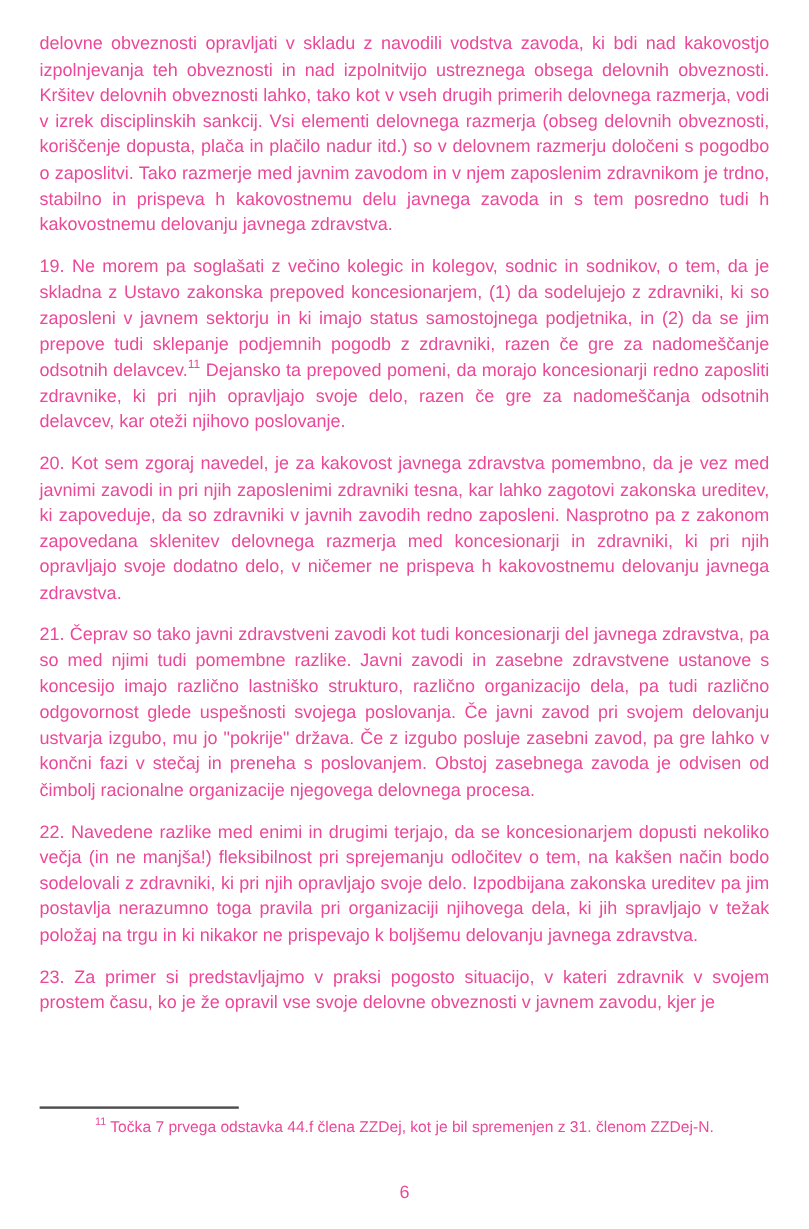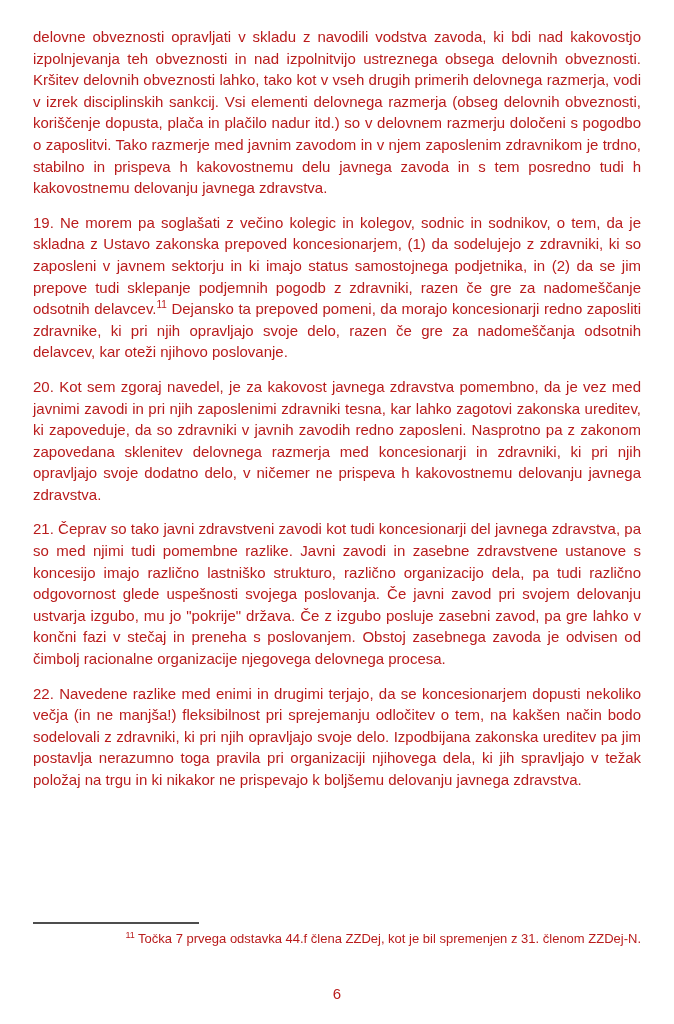--- a/index.html
+++ b/index.html
@@ -3,21 +3,21 @@
 <meta charset="utf-8">
 <title>Document</title>
 <style>
   * { margin: 0; padding: 0; box-sizing: border-box; }
   html, body { background: #ffffff; }
   .page {
     position: relative;
     width: 674px;
     height: 1024px;
     background: #ffffff;
-    color: #b91c1c;
+    color: #ec4899;
     font-family: "Liberation Sans", "DejaVu Sans", sans-serif;
     overflow: hidden;
   }
   .content {
     position: absolute;
     top: 26px;
     left: 33px;
     width: 608px;
     font-size: 15px;
     line-height: 21.6px;
@@ -39,21 +39,21 @@
     height: 2px;
     background: #4d4d4d;
   }
   .footnote {
     position: absolute;
     left: 33px;
     top: 930px;
     width: 608px;
     font-size: 13px;
     line-height: 17px;
-    text-align: right;
+    text-align: center;
   }
   .footnote sup {
     font-size: 9px;
     line-height: 0;
     vertical-align: super;
   }
   .page-number {
     position: absolute;
     top: 985px;
     left: 0;
@@ -72,20 +72,21 @@
     <p>delovne obveznosti opravljati v skladu z navodili vodstva zavoda, ki bdi nad kakovostjo izpolnjevanja teh obveznosti in nad izpolnitvijo ustreznega obsega delovnih obveznosti. Kršitev delovnih obveznosti lahko, tako kot v vseh drugih primerih delovnega razmerja, vodi v izrek disciplinskih sankcij. Vsi elementi delovnega razmerja (obseg delovnih obveznosti, koriščenje dopusta, plača in plačilo nadur itd.) so v delovnem razmerju določeni s pogodbo o zaposlitvi. Tako razmerje med javnim zavodom in v njem zaposlenim zdravnikom je trdno, stabilno in prispeva h kakovostnemu delu javnega zavoda in s tem posredno tudi h kakovostnemu delovanju javnega zdravstva.</p>
 
     <p><span>19. Ne morem pa soglašati z večino kolegic in kolegov, sodnic in sodnikov, o tem, da je skladna z Ustavo zakonska prepoved </span><b>koncesionarjem</b><span>, (1) da sodelujejo z zdravniki, ki so zaposleni v javnem sektorju in ki imajo status samostojnega podjetnika, in (2) da se jim prepove tudi sklepanje podjemnih pogodb z zdravniki, razen če gre za nadomeščanje odsotnih delavcev.</span><sup class="fn-ref">11</sup><span> Dejansko ta prepoved pomeni, da morajo koncesionarji redno zaposliti zdravnike, ki pri njih opravljajo svoje delo, razen če gre za nadomeščanja odsotnih delavcev, kar oteži njihovo poslovanje.</span></p>
 
     <p>20. Kot sem zgoraj navedel, je za kakovost javnega zdravstva pomembno, da je vez med javnimi zavodi in pri njih zaposlenimi zdravniki tesna, kar lahko zagotovi zakonska ureditev, ki zapoveduje, da so zdravniki v javnih zavodih redno zaposleni. Nasprotno pa z zakonom zapovedana sklenitev delovnega razmerja med koncesionarji in zdravniki, ki pri njih opravljajo svoje dodatno delo, v ničemer ne prispeva h kakovostnemu delovanju javnega zdravstva.</p>
 
     <p>21. Čeprav so tako javni zdravstveni zavodi kot tudi koncesionarji del javnega zdravstva, pa so med njimi tudi pomembne razlike. Javni zavodi in zasebne zdravstvene ustanove s koncesijo imajo različno lastniško strukturo, različno organizacijo dela, pa tudi različno odgovornost glede uspešnosti svojega poslovanja. Če javni zavod pri svojem delovanju ustvarja izgubo, mu jo "pokrije" država. Če z izgubo posluje zasebni zavod, pa gre lahko v končni fazi v stečaj in preneha s poslovanjem. Obstoj zasebnega zavoda je odvisen od čimbolj racionalne organizacije njegovega delovnega procesa.</p>
 
     <p>22. Navedene razlike med enimi in drugimi terjajo, da se koncesionarjem dopusti nekoliko večja (in ne manjša!) fleksibilnost pri sprejemanju odločitev o tem, na kakšen način bodo sodelovali z zdravniki, ki pri njih opravljajo svoje delo. Izpodbijana zakonska ureditev pa jim postavlja nerazumno toga pravila pri organizaciji njihovega dela, ki jih spravljajo v težak položaj na trgu in ki nikakor ne prispevajo k boljšemu delovanju javnega zdravstva.</p>
 
+    <p>23. Za primer si predstavljajmo v praksi pogosto situacijo, v kateri zdravnik v svojem prostem času, ko je že opravil vse svoje delovne obveznosti v javnem zavodu, kjer je</p>
 
   </main>
 
   <div class="footnote-rule"></div>
 
   <p class="footnote"><sup>11</sup> <span>Točka 7 prvega odstavka 44.f člena ZZDej, kot je bil spremenjen z 31. členom ZZDej-N.</span></p>
 
   <div class="page-number">6</div>
 
 </div>

